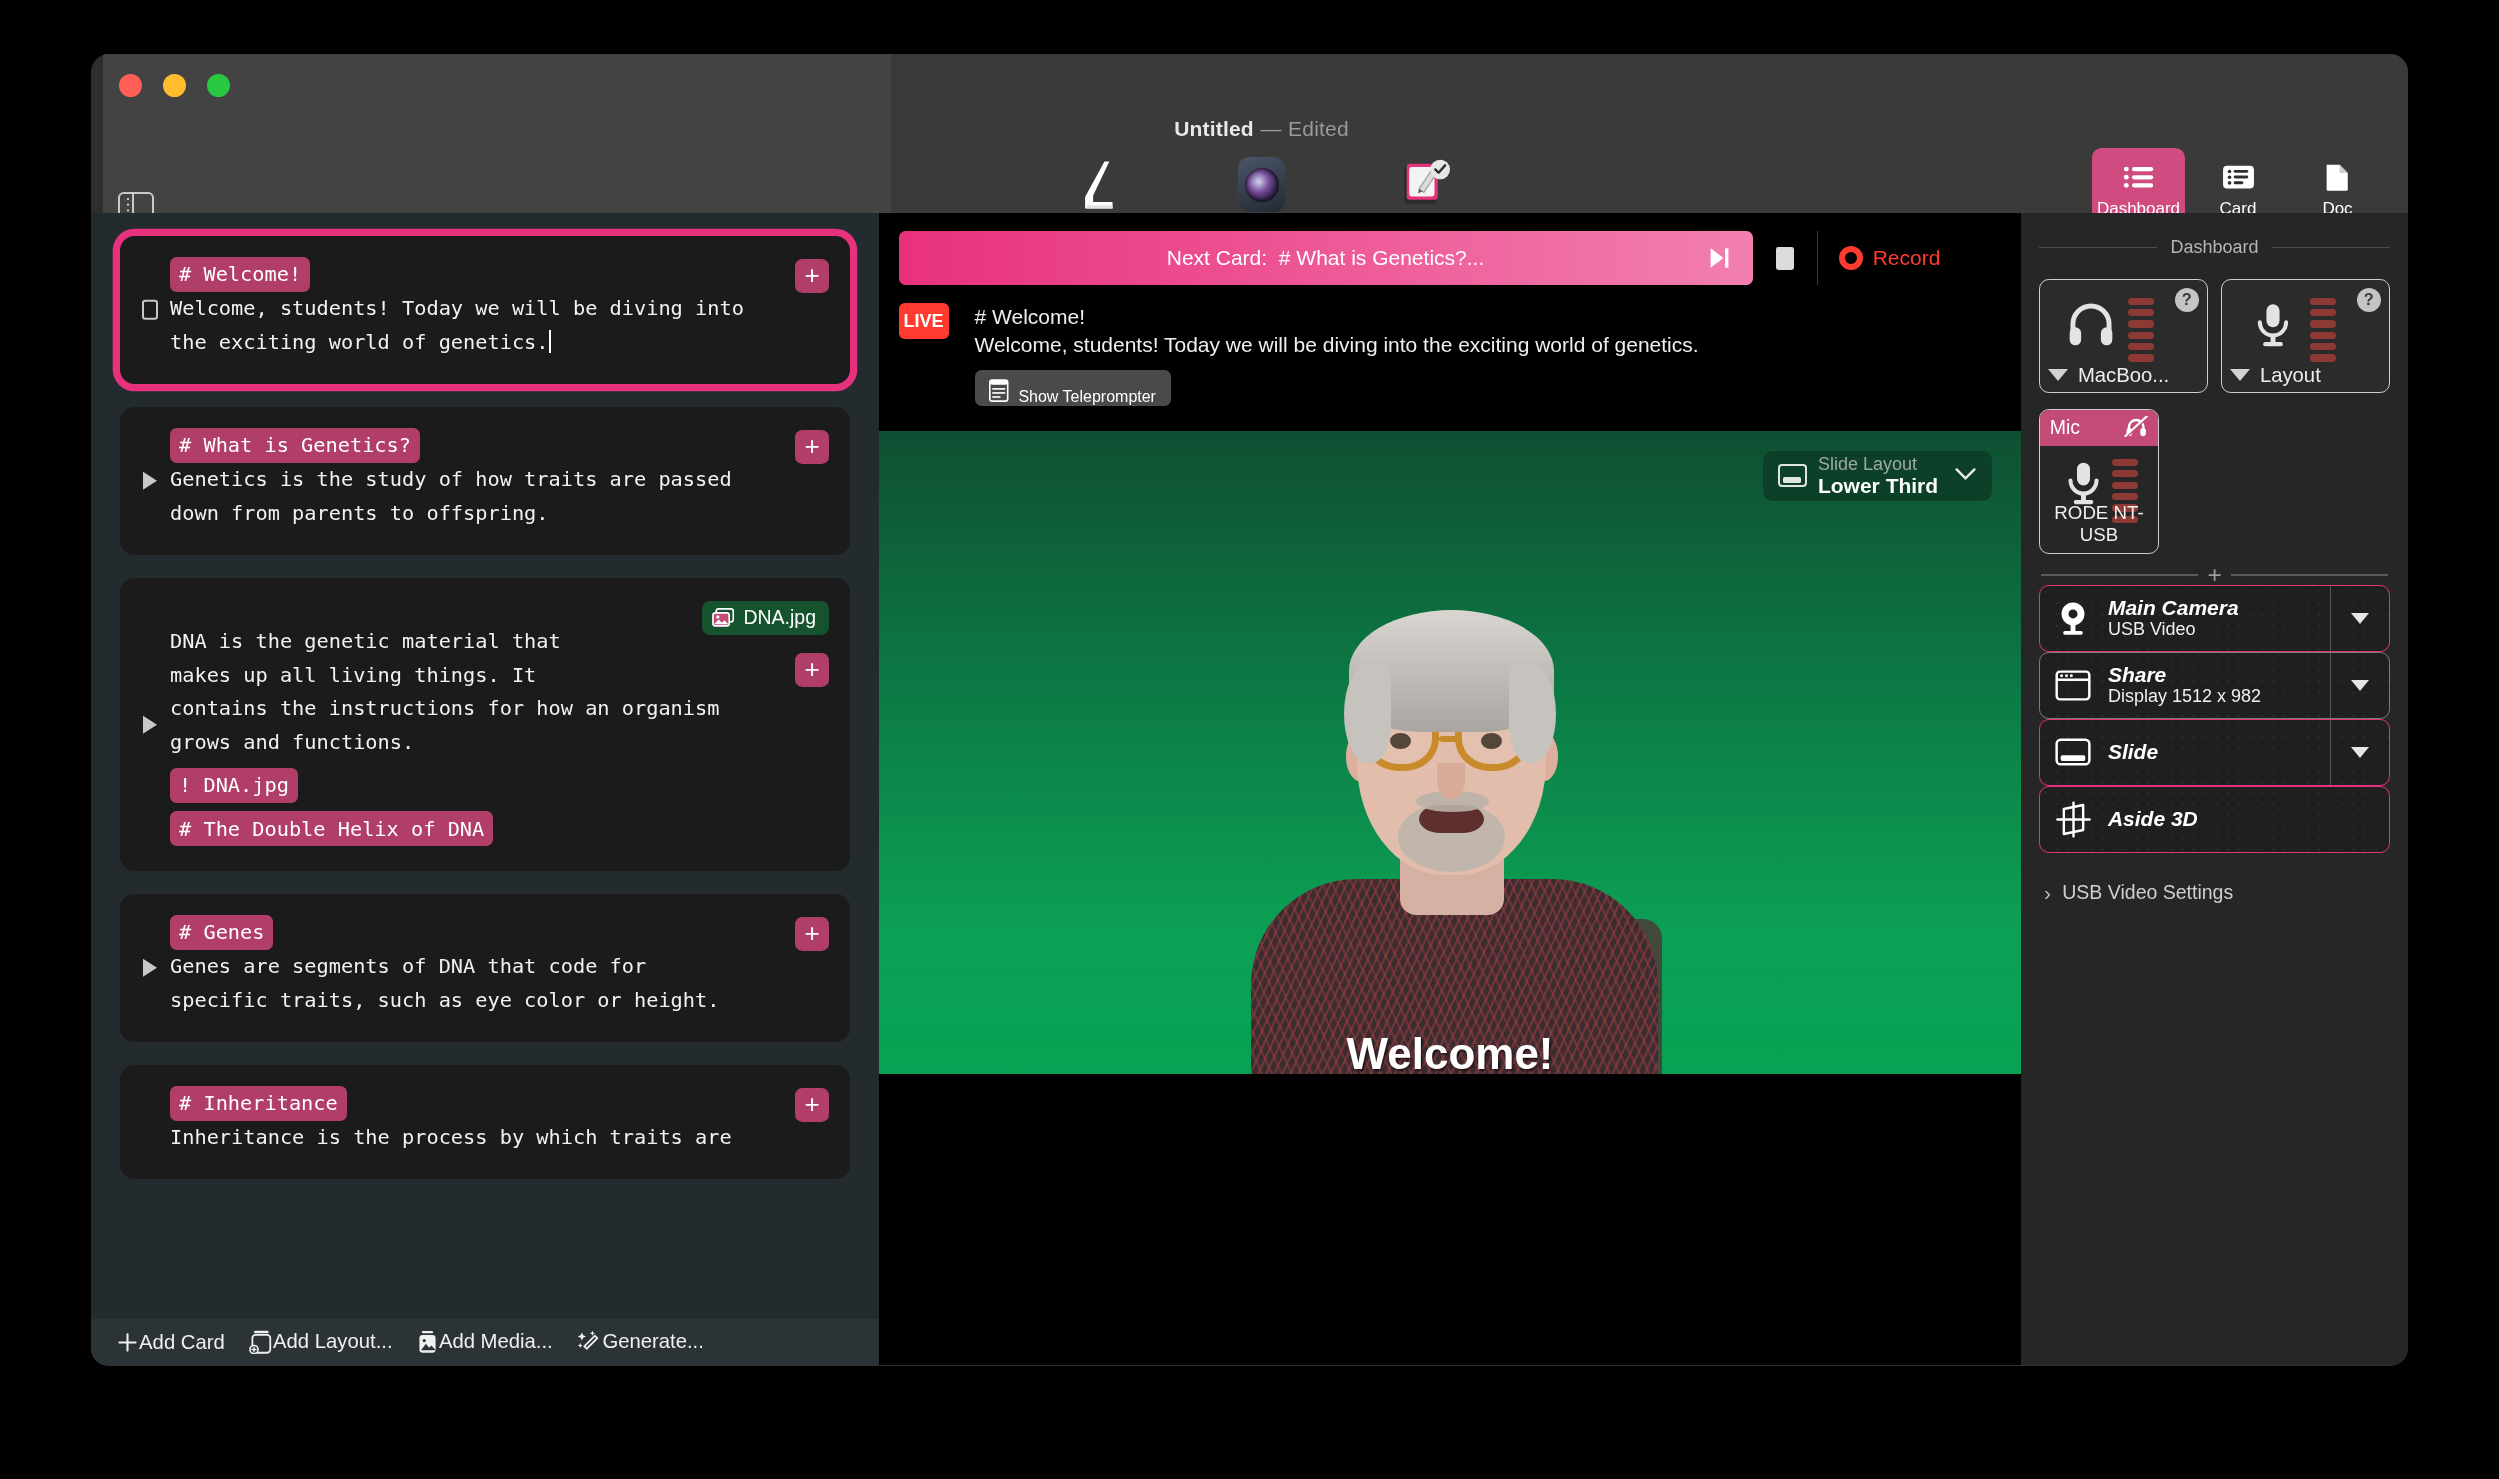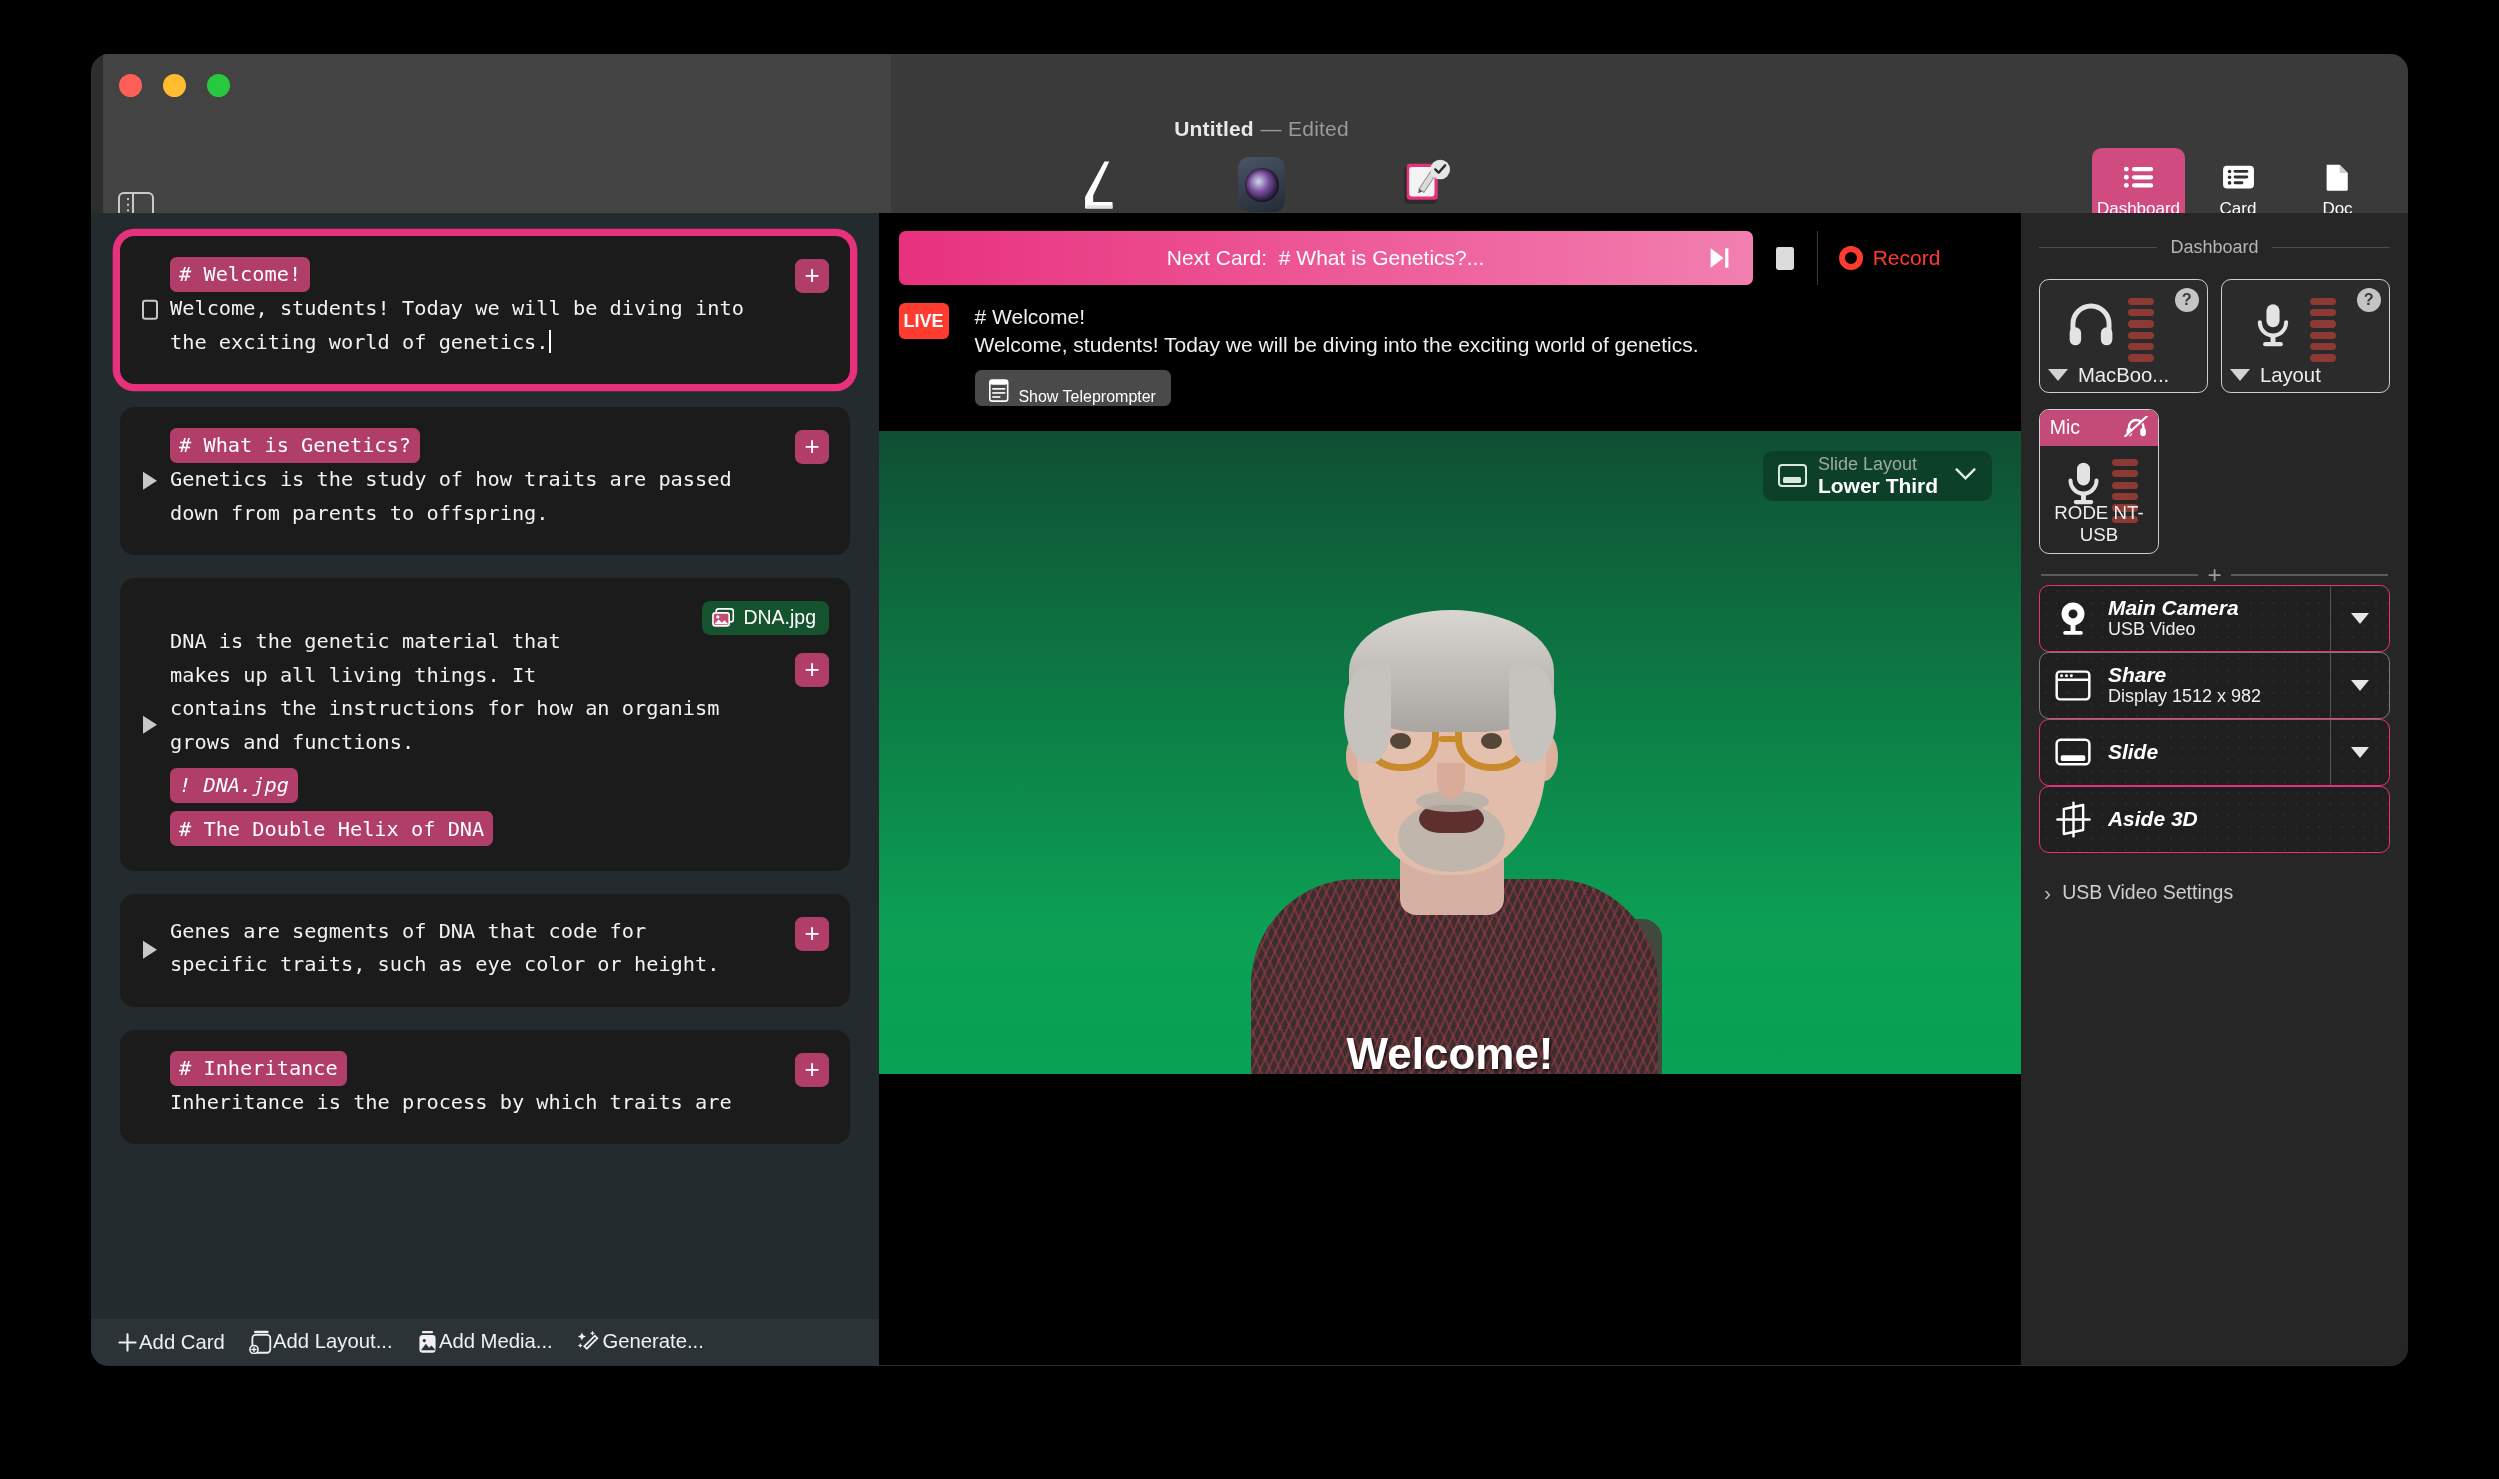--- a/index.html
+++ b/index.html
@@ -354,29 +354,30 @@
                   <path d="M2.5 20 l5.5 -6 l4 4 l3 -3 l5 5 z" fill="#fff"></path>
                 </svg>
               </span>
               <span>DNA.jpg</span>
             </div>
             <div class="plus-btn" style="top:75px;">+</div>
             <div class="body-txt">DNA is the genetic material that
 makes up all living things. It
 contains the instructions for how an organism
 grows and functions.</div>
-            <div style="margin-top:8.1px;font-style:italic;"><span class="chip">! DNA.jpg</span></div>
+            <div style="margin-top:8.1px;"><span class="chip">! DNA.jpg</span></div>
             <div style="margin-top:8.1px;"><span class="chip"># The Double Helix of DNA</span></div>
           </div>
 
           <div class="card">
             <div class="marker">
                 <div class="tri"></div>
               </div>
             <div class="plus-btn">+</div>
+            <div><span class="chip"># Genes</span></div>
             <div class="body-txt">Genes are segments of DNA that code for
 specific traits, such as eye color or height.</div>
           </div>
 
           <div class="card">
             <div class="plus-btn">+</div>
             <div><span class="chip"># Inheritance</span></div>
             <div class="body-txt">Inheritance is the process by which traits are</div>
           </div>
 

